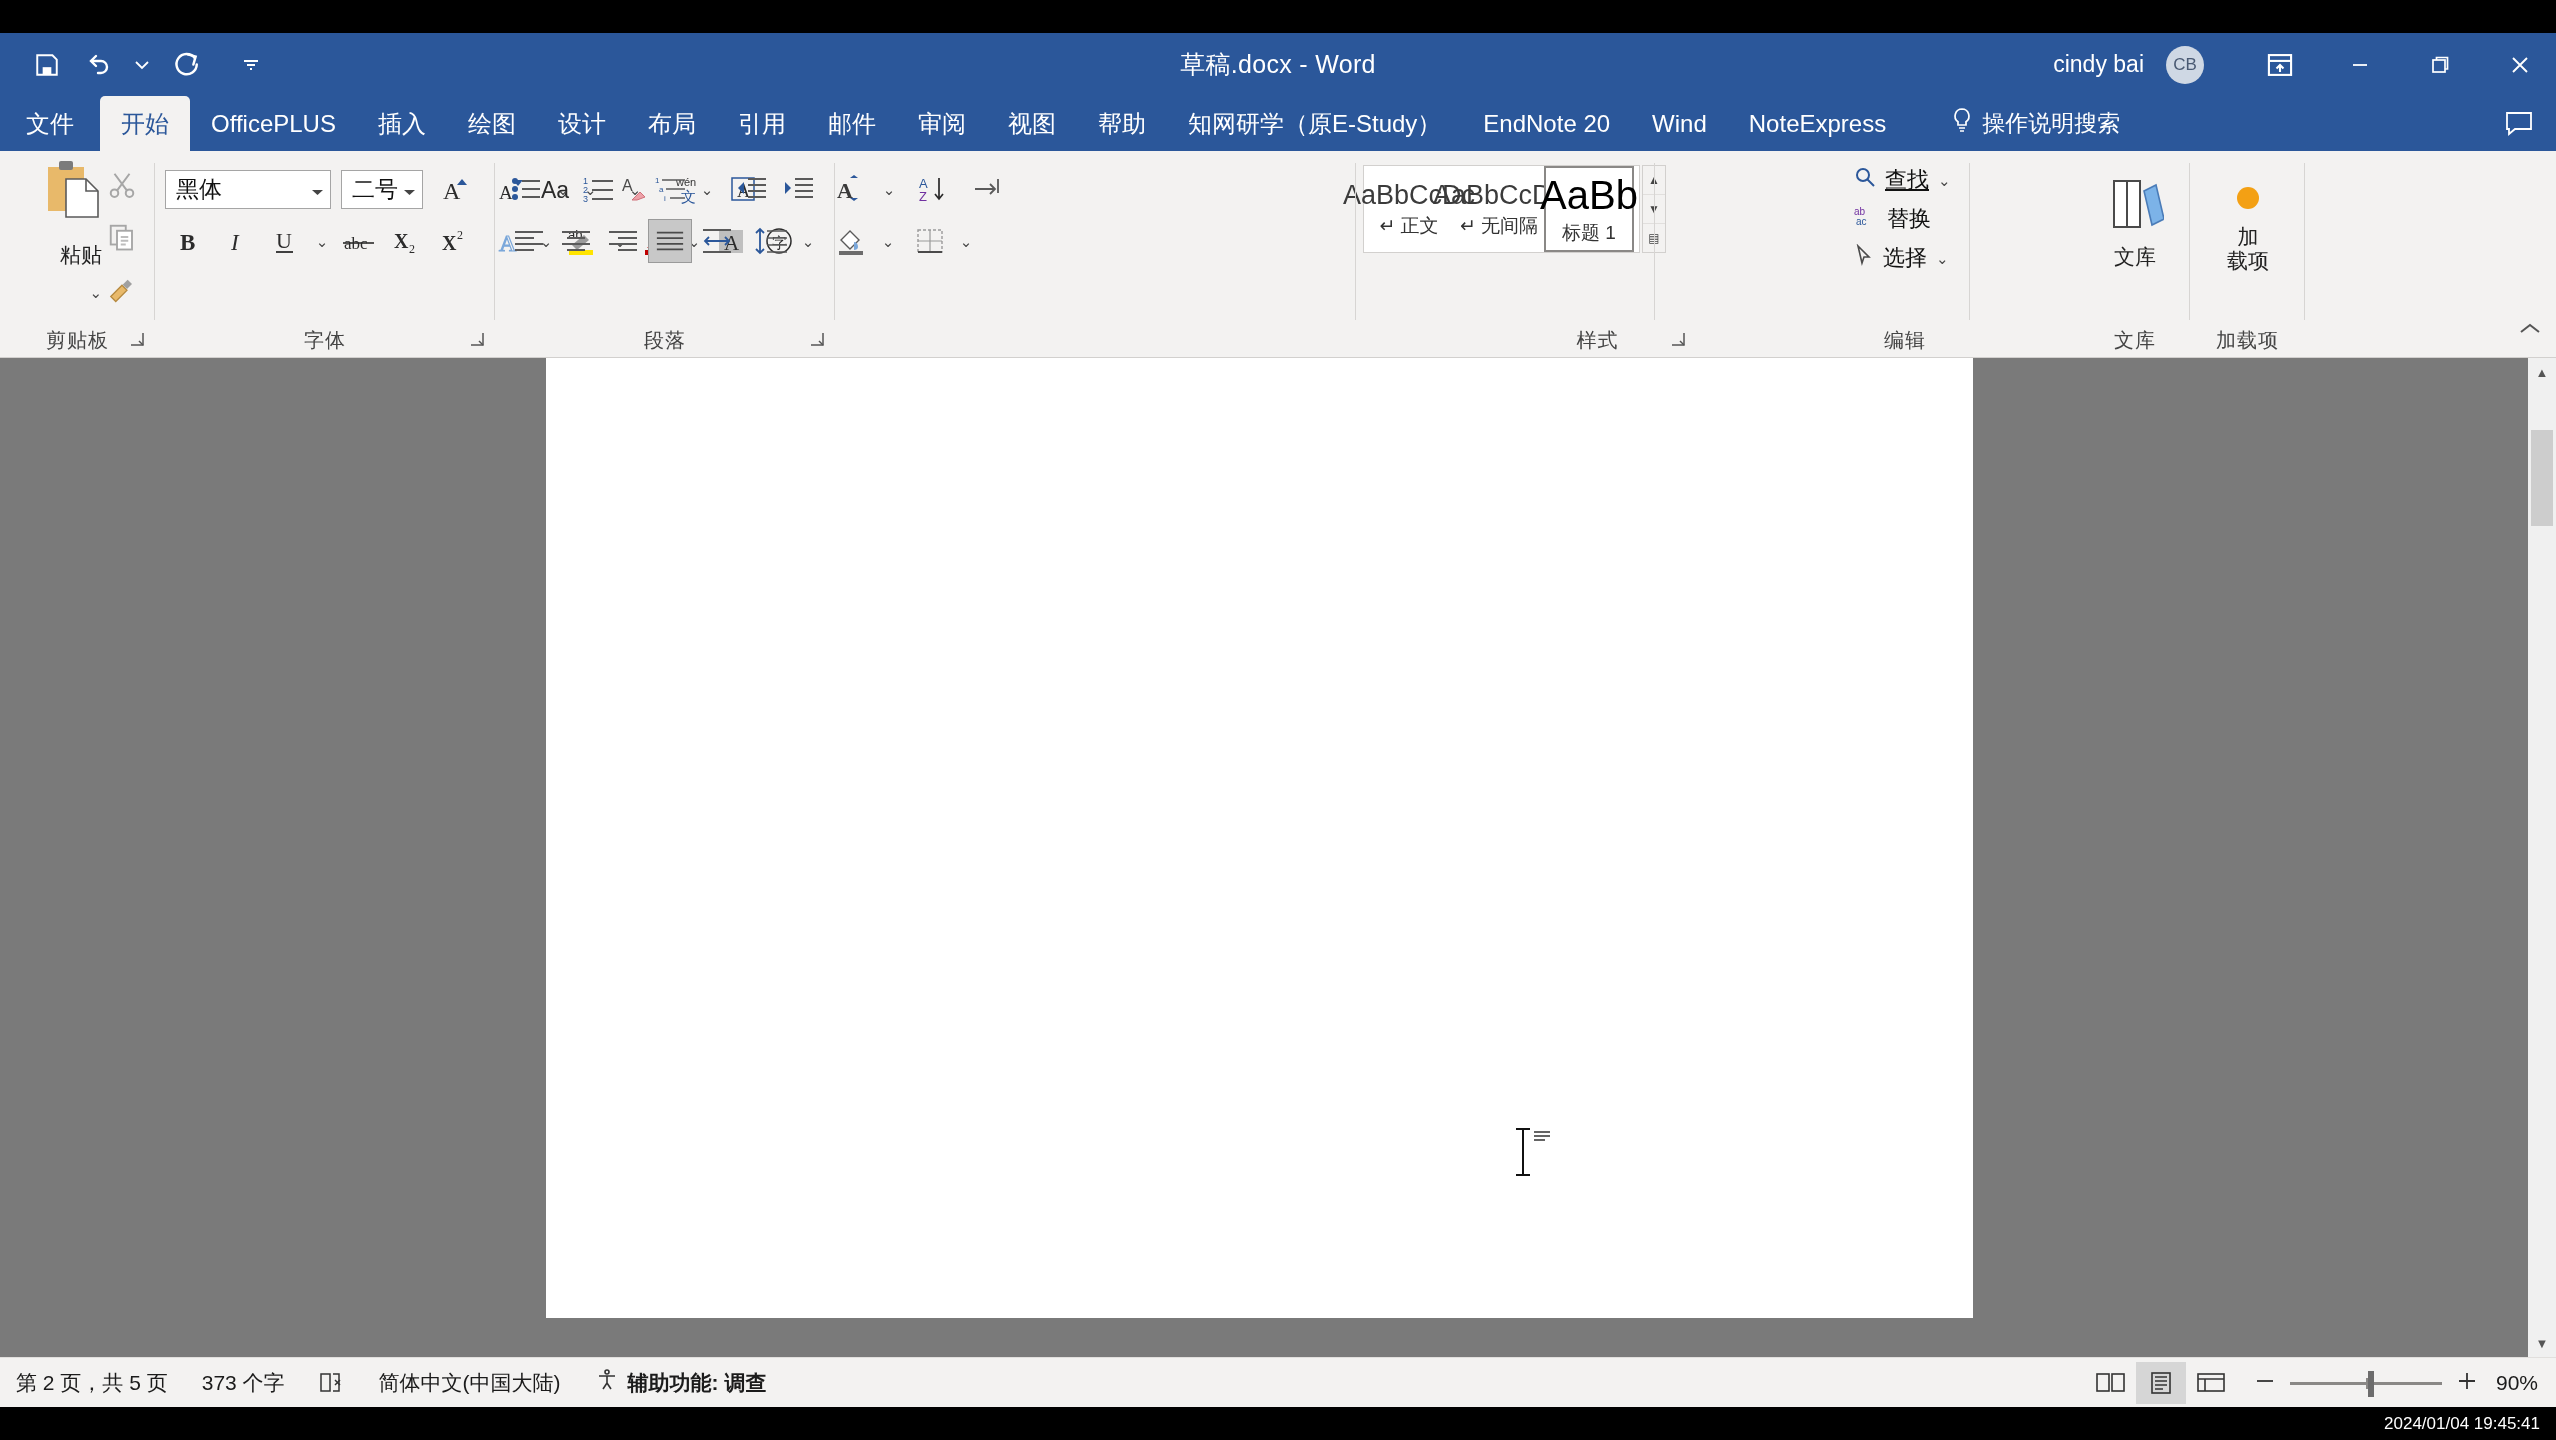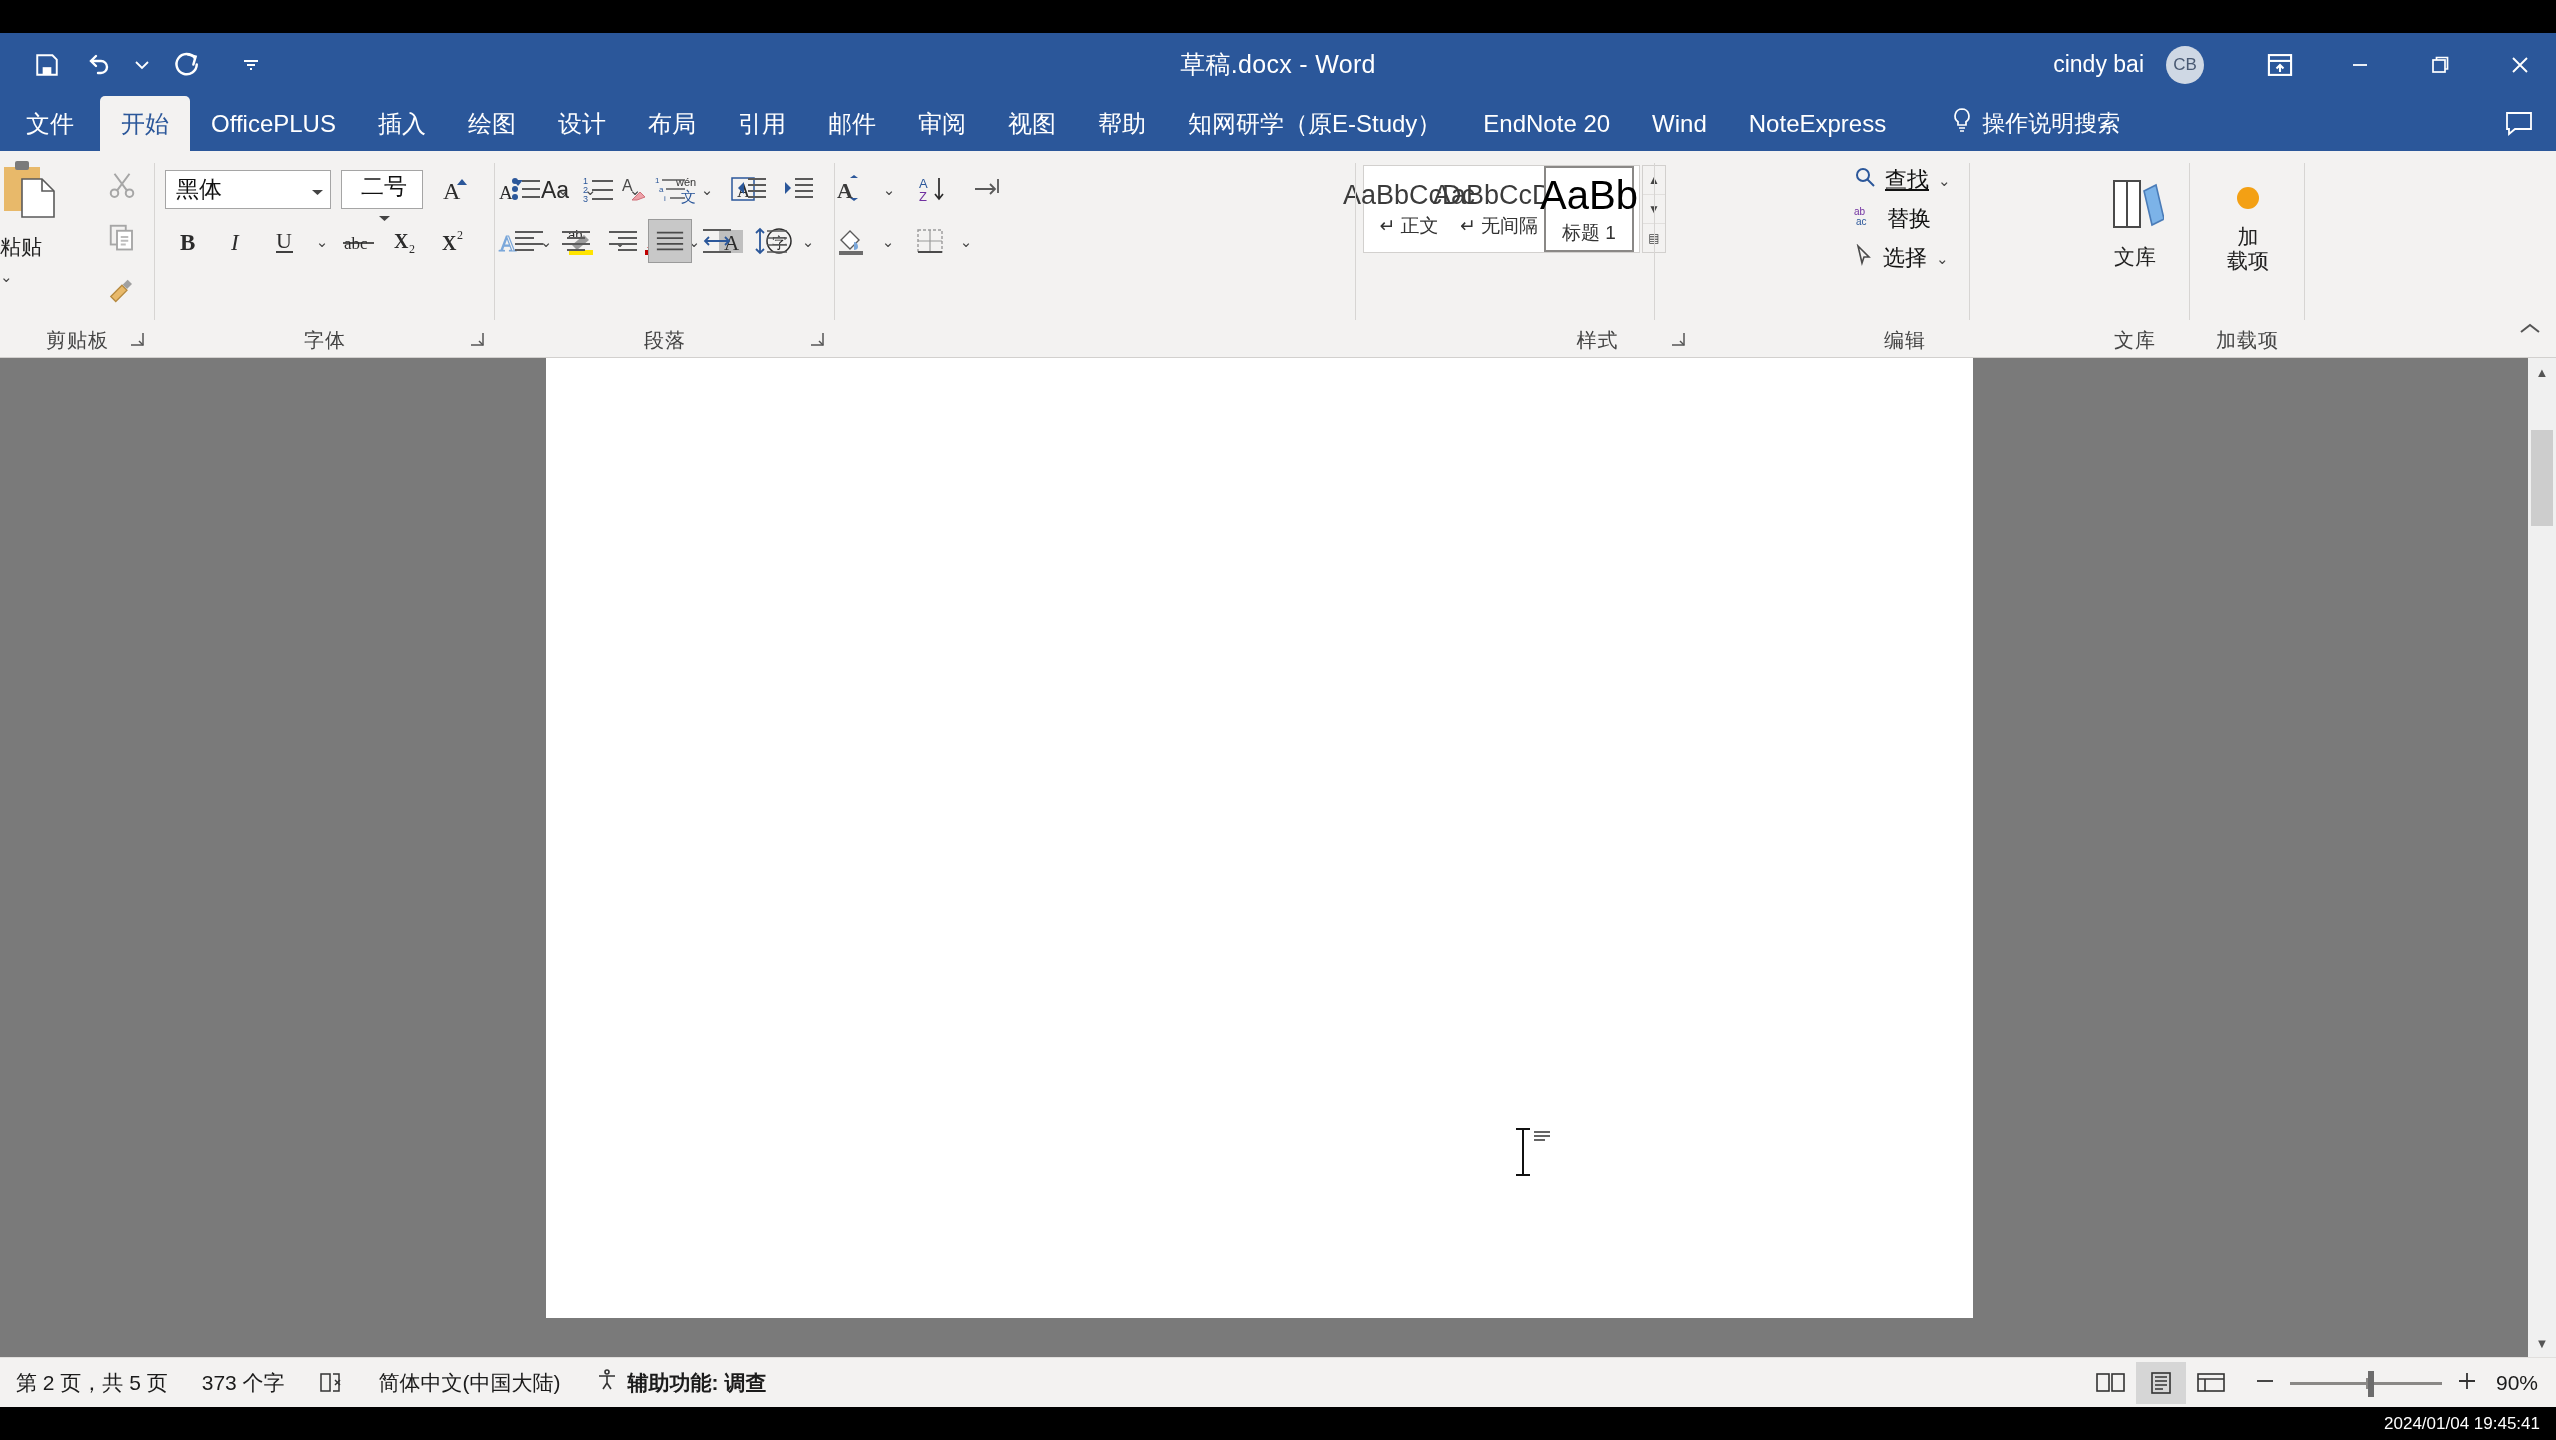--- a/index.html
+++ b/index.html
@@ -64,33 +64,33 @@
   }
   .rgroup-sep { position:absolute; top:12px; bottom:38px; width:1px; background:#d7d5d3; }
   .dlg-launcher { position:absolute; bottom:6px; right:6px; width:22px; height:22px; }
 
   .btn { display:flex; align-items:center; justify-content:center; cursor:default; }
   .btn.sq { width:44px; height:44px; }
   .chev { font-size:15px; color:#444; line-height:1; }
 
   
   .paste-btn {
-    position:absolute; left:0; top:8px; width:86px; height:120px;
-    display:flex; flex-direction:column; align-items:flex-start; justify-content:flex-start; gap:8px;
+    position:absolute; left:16px; top:8px; width:86px; height:120px;
+    display:flex; flex-direction:column; align-items:flex-end; justify-content:flex-start; gap:16px;
   }
   .paste-label { font-size:21px; color:#222; }
   .mini-col { position:absolute; left:100px; top:12px; display:flex; flex-direction:column; gap:8px; }
 
   
   .fontname-box, .fontsize-box {
     background:#fff; border:1px solid #a5a5a5; height:39px;
     display:flex; align-items:center; padding:0 6px 0 10px; font-size:23px; color:#111;
   }
   .fontname-box { width:166px; justify-content:space-between; }
-  .fontsize-box { width:82px; justify-content:space-between;flex-direction:column; }
+  .fontsize-box { width:82px; justify-content:space-between; }
 
   
   .stylebox {
     position:absolute; left:8px; top:14px; width:277px; height:88px;
     background:#fff; border:1px solid #d2d0ce; display:flex;
   }
   .style-item {
     width:90px; height:86px; display:flex; flex-direction:column;
     align-items:center; justify-content:center; gap:2px;
   }

